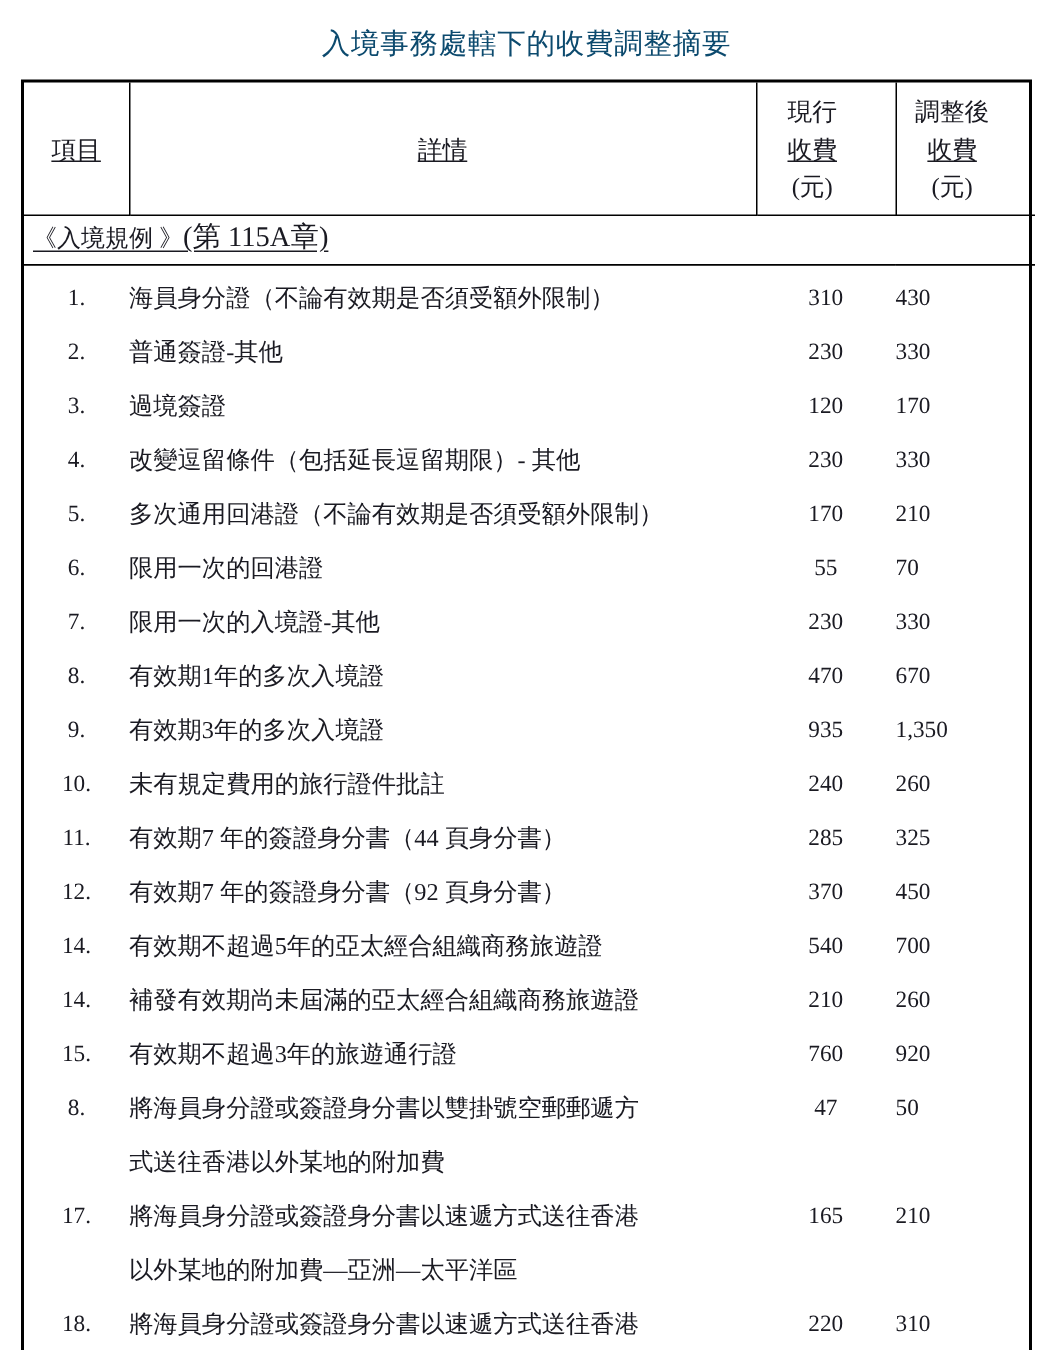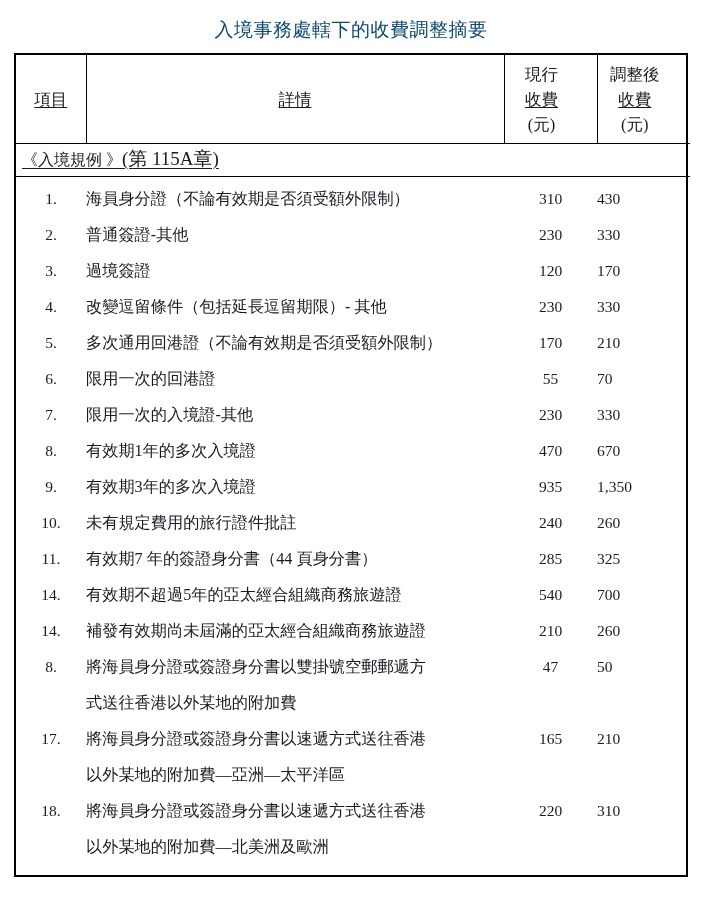--- a/index.html
+++ b/index.html
@@ -254,30 +254,42 @@
             <td class="cell-cur">240</td>
             <td class="cell-new">260</td>
           </tr>
           <tr>
             <td class="cell-item">11.</td>
             <td class="cell-detail">有效期7 年的簽證身分書（44 頁身分書）</td>
             <td class="cell-cur">285</td>
             <td class="cell-new">325</td>
           </tr>
           <tr>
+            <td class="cell-item">12.</td>
+            <td class="cell-detail">有效期7 年的簽證身分書（92 頁身分書）</td>
+            <td class="cell-cur">370</td>
+            <td class="cell-new">450</td>
+          </tr>
+          <tr>
             <td class="cell-item">14.</td>
             <td class="cell-detail">有效期不超過5年的亞太經合組織商務旅遊證</td>
             <td class="cell-cur">540</td>
             <td class="cell-new">700</td>
           </tr>
           <tr>
             <td class="cell-item">14.</td>
             <td class="cell-detail">補發有效期尚未屆滿的亞太經合組織商務旅遊證</td>
             <td class="cell-cur">210</td>
             <td class="cell-new">260</td>
+          </tr>
+          <tr>
+            <td class="cell-item">15.</td>
+            <td class="cell-detail">有效期不超過3年的旅遊通行證</td>
+            <td class="cell-cur">760</td>
+            <td class="cell-new">920</td>
           </tr>
           <tr>
             <td class="cell-item">8.</td>
             <td class="cell-detail">將海員身分證或簽證身分書以雙掛號空郵郵遞方
 式送往香港以外某地的附加費</td>
             <td class="cell-cur">47</td>
             <td class="cell-new">50</td>
           </tr>
           <tr>
             <td class="cell-item">17.</td>

